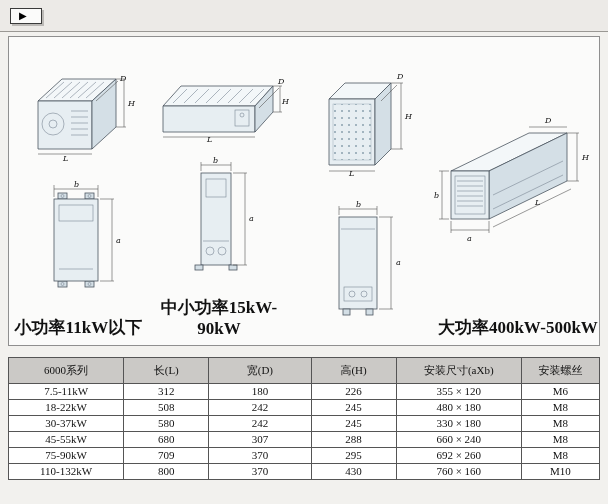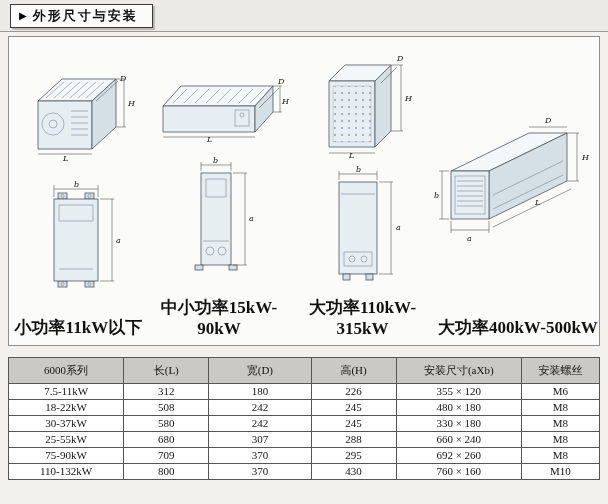--- a/index.html
+++ b/index.html
@@ -30,21 +30,20 @@
   th,td { border:1px solid #555; text-align:center; vertical-align:middle; font-size:11px; padding:0 2px; }
   thead th { background:#cbc9c6; height:26px; font-weight:normal; }
   tbody td { height:15px; line-height:15px; }
 </style>
 </head>
 <body>
 
 <div class="title-strip">
   <div class="title-box">
     <span class="title-arrow">▶</span>
-    <span class="title-text">外形尺寸与安装</span>
   </div>
 </div>
 
 <div class="figures-panel">
 
   <figure class="fig fig1">
     <div class="views">
       <svg width="120" height="100" viewBox="0 0 120 100">
         <polygon class="draw face-t" points="20,40 44,18 98,18 74,40"></polygon>
         <polygon class="draw face-f" points="20,40 74,40 74,88 20,88"></polygon>
@@ -184,21 +183,20 @@
         <line class="dimline" x1="34" y1="14" x2="34" y2="5"></line>
           <line class="dimline" x1="72" y1="14" x2="72" y2="5"></line>
         <line class="dimline" x1="34" y1="8" x2="72" y2="8"></line>
         <text class="dimtext" x="51" y="6">b</text>
         <line class="dimline" x1="74" y1="16" x2="88" y2="16"></line>
           <line class="dimline" x1="74" y1="108" x2="88" y2="108"></line>
         <line class="dimline" x1="86" y1="16" x2="86" y2="108"></line>
         <text class="dimtext" x="91" y="64">a</text>
       </svg>
     </div>
-    <figcaption>大功率110kW-315kW</figcaption>
   </figure>
 
   <figure class="fig fig4">
     <div class="views">
       <svg width="170" height="170" viewBox="0 0 170 170">
         <polygon class="draw face-t" points="18,78 56,78 134,40 96,40"></polygon>
         <polygon class="draw face-s" points="56,78 134,40 134,88 56,126"></polygon>
         <rect class="draw face-f" x="18" y="78" width="38" height="48"></rect>
         <g>
           <rect class="detail" x="22" y="83" width="30" height="38"></rect>
@@ -273,21 +271,21 @@
       </tr>
       <tr>
         <td>30-37kW</td>
         <td>580</td>
         <td>242</td>
         <td>245</td>
         <td>330 × 180</td>
         <td>M8</td>
       </tr>
       <tr>
-        <td>25-55kW</td>
+        <td>45-55kW</td>
         <td>680</td>
         <td>307</td>
         <td>288</td>
         <td>660 × 240</td>
         <td>M8</td>
       </tr>
       <tr>
         <td>75-90kW</td>
         <td>709</td>
         <td>370</td>

